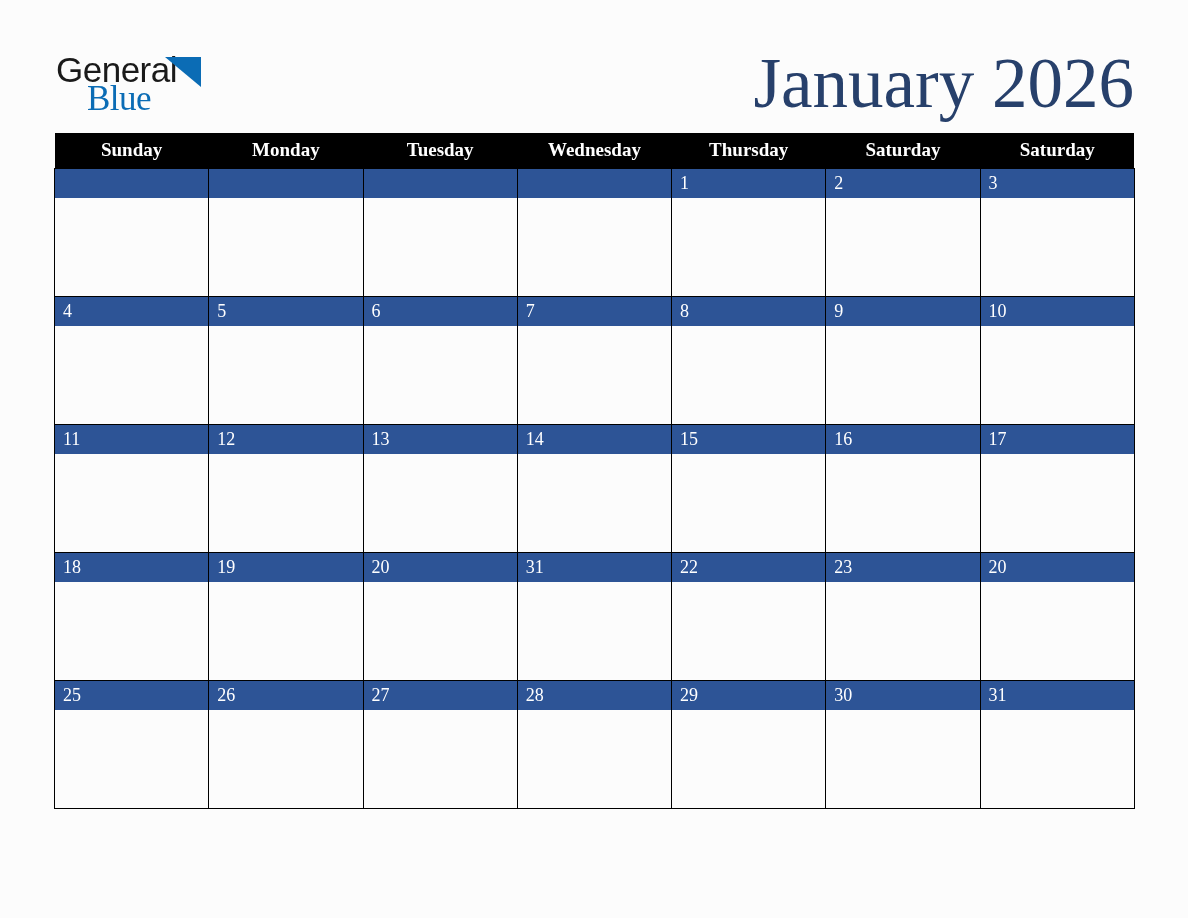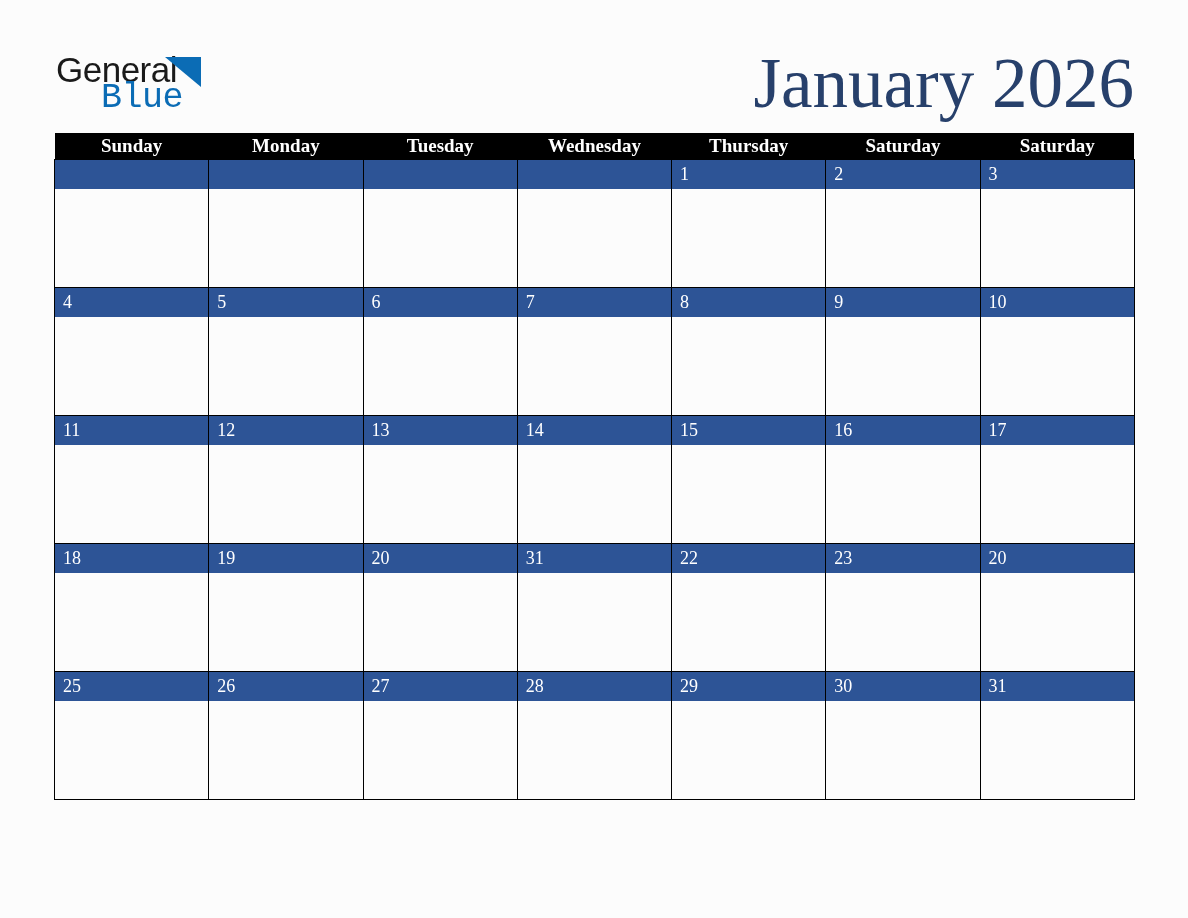--- a/index.html
+++ b/index.html
@@ -52,23 +52,23 @@
     left: 111px;
     top: 5px;
     width: 36px;
     height: 30px;
     background: #0b6cb5;
     clip-path: polygon(0 0, 100% 0, 100% 100%);
   }
 
   .logo-blue {
     position: absolute;
-    left: 47px;
+    left: 33px;
     top: 29px;
-    font-family: Liberation Mono, monospace;
+    font-family: Liberation Serif, serif;
     font-size: 35px;
     line-height: 35px;
     color: #0b6cb5;
     letter-spacing: -0.5px;
   }
 
   .title {
     position: absolute;
     right: 0;
     top: 14px;
@@ -90,21 +90,21 @@
   }
 
   .calendar col { width: 154.28px; }
 
   .dow-row th {
     background: #000000;
     color: #ffffff;
     font-family: "Liberation Serif", serif;
     font-size: 19px;
     font-weight: bold;
-    height: 26px;
+    height: 35px;
     text-align: center;
     vertical-align: middle;
     border: none;
   }
 
   .date-row td {
     background: #2d5496;
     height: 30px;
     padding: 0 0 0 8px;
     vertical-align: middle;

